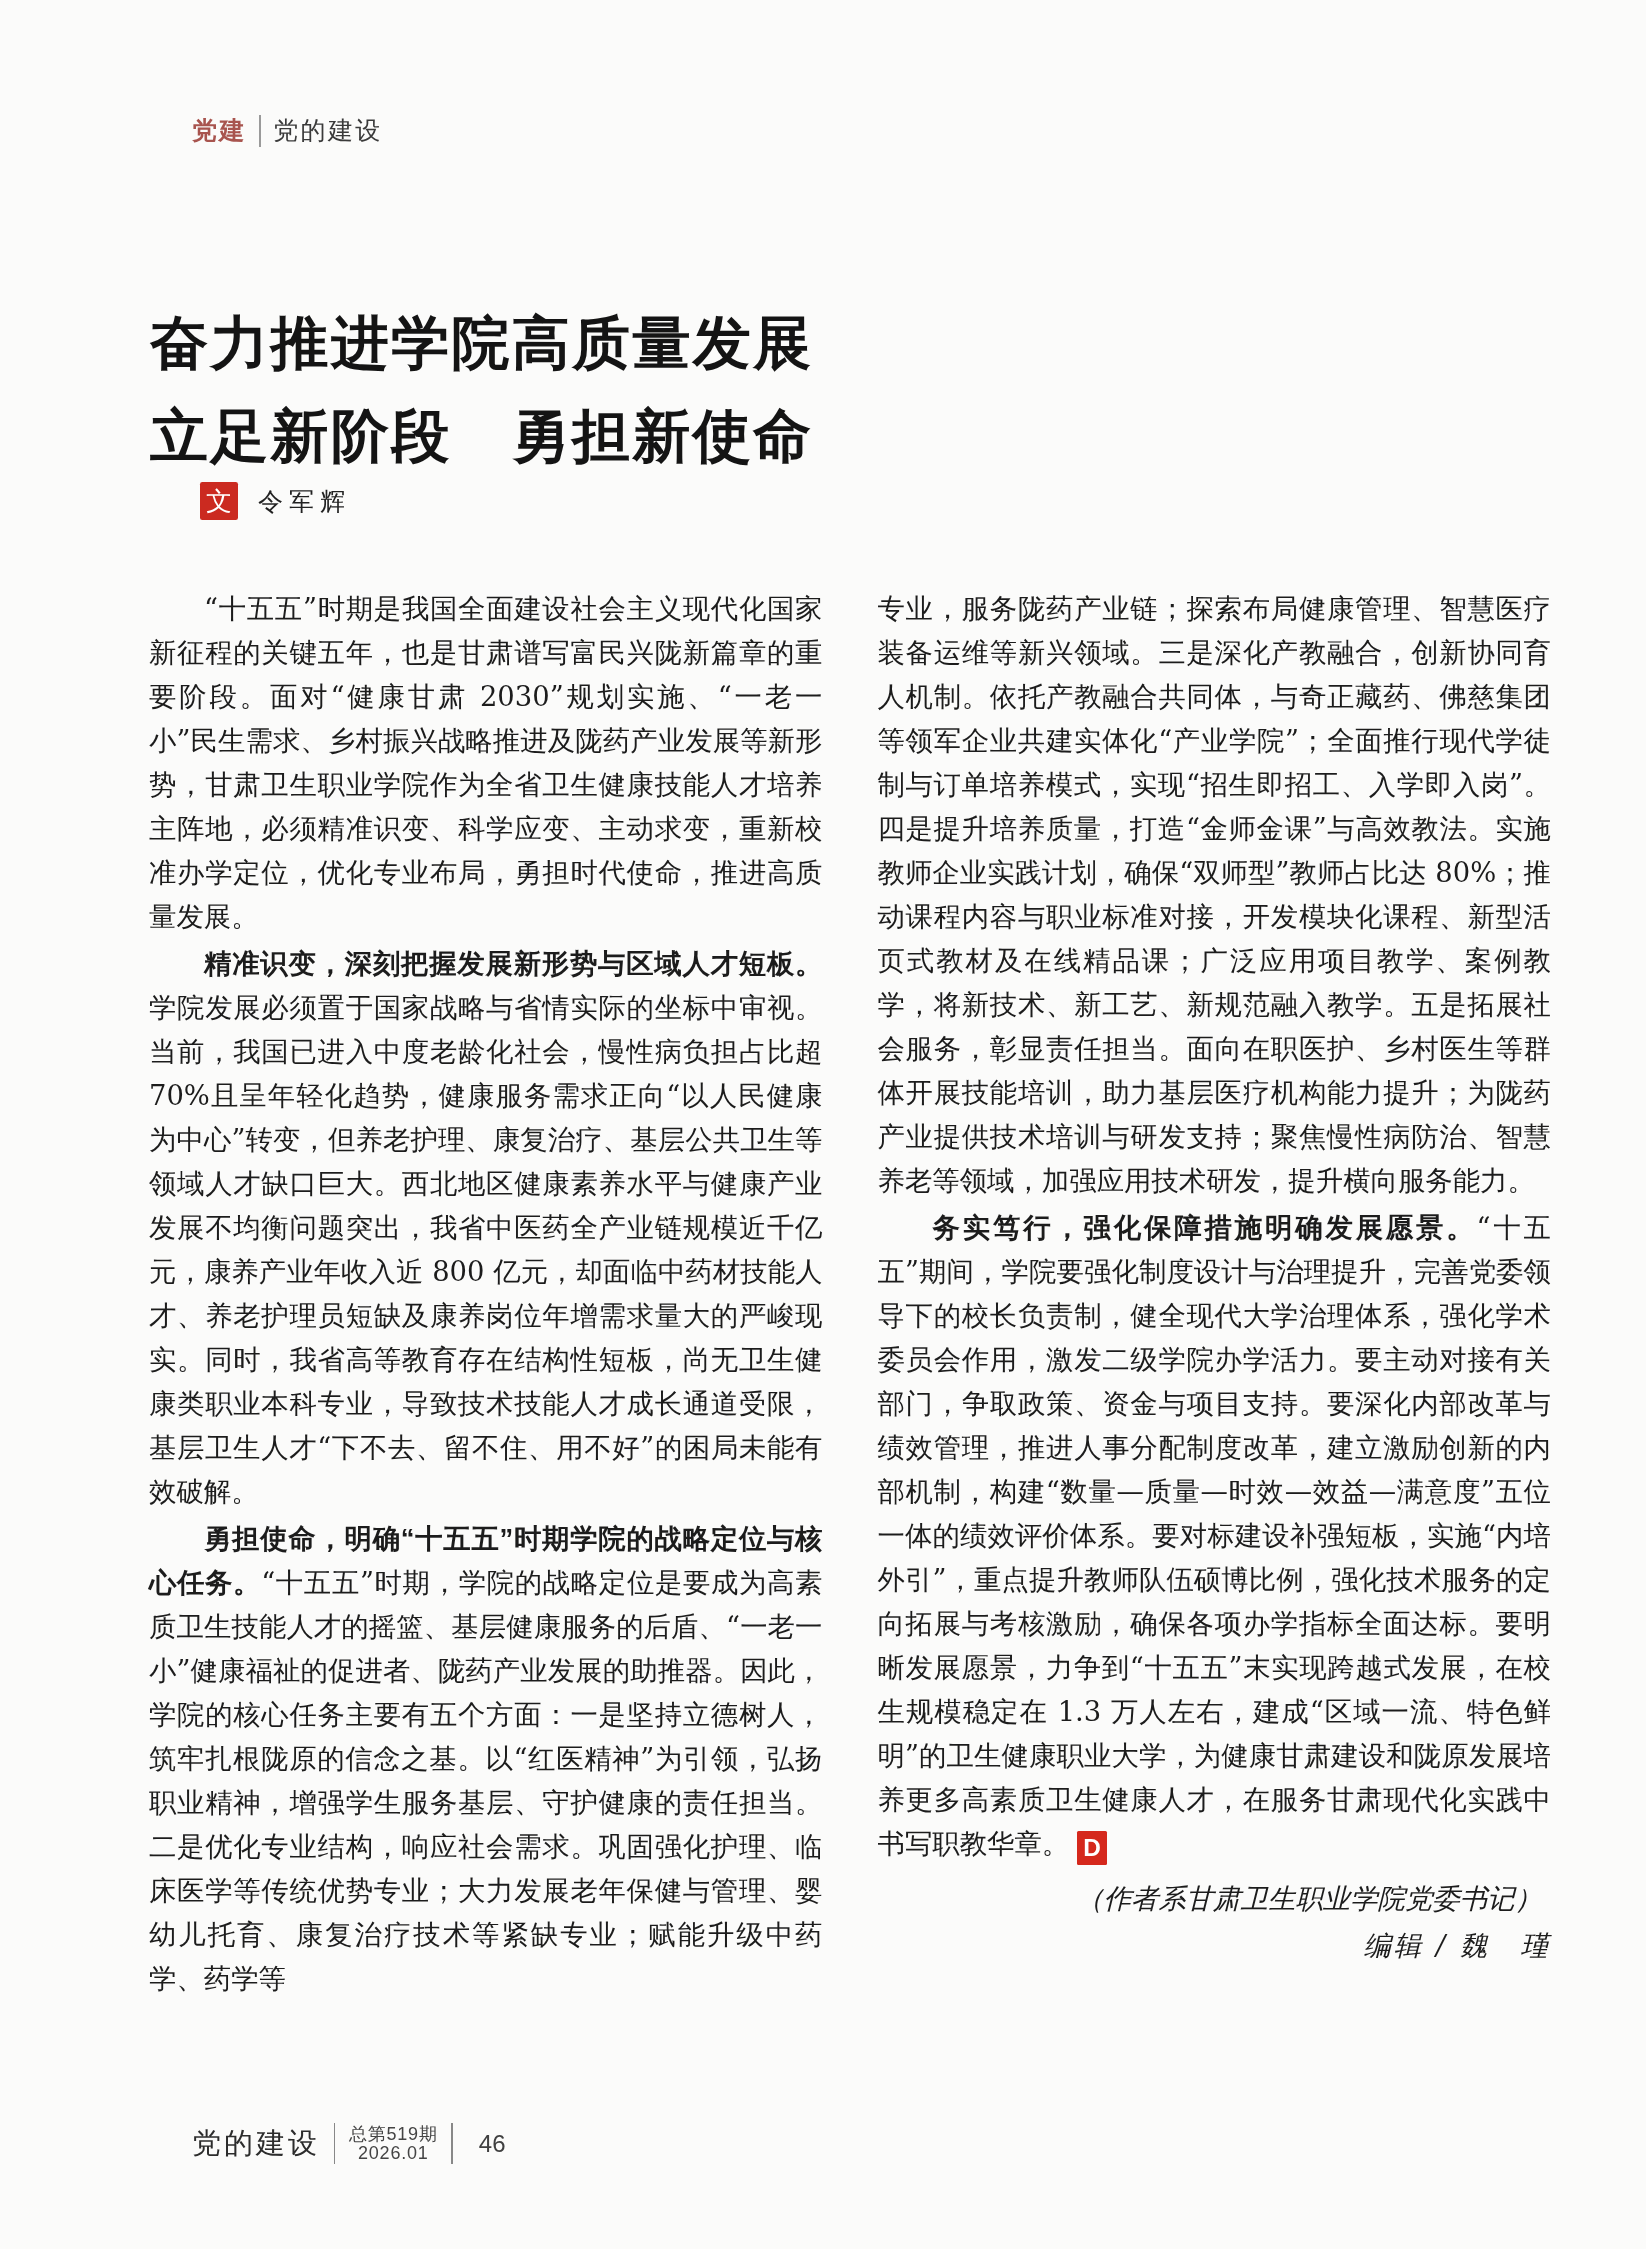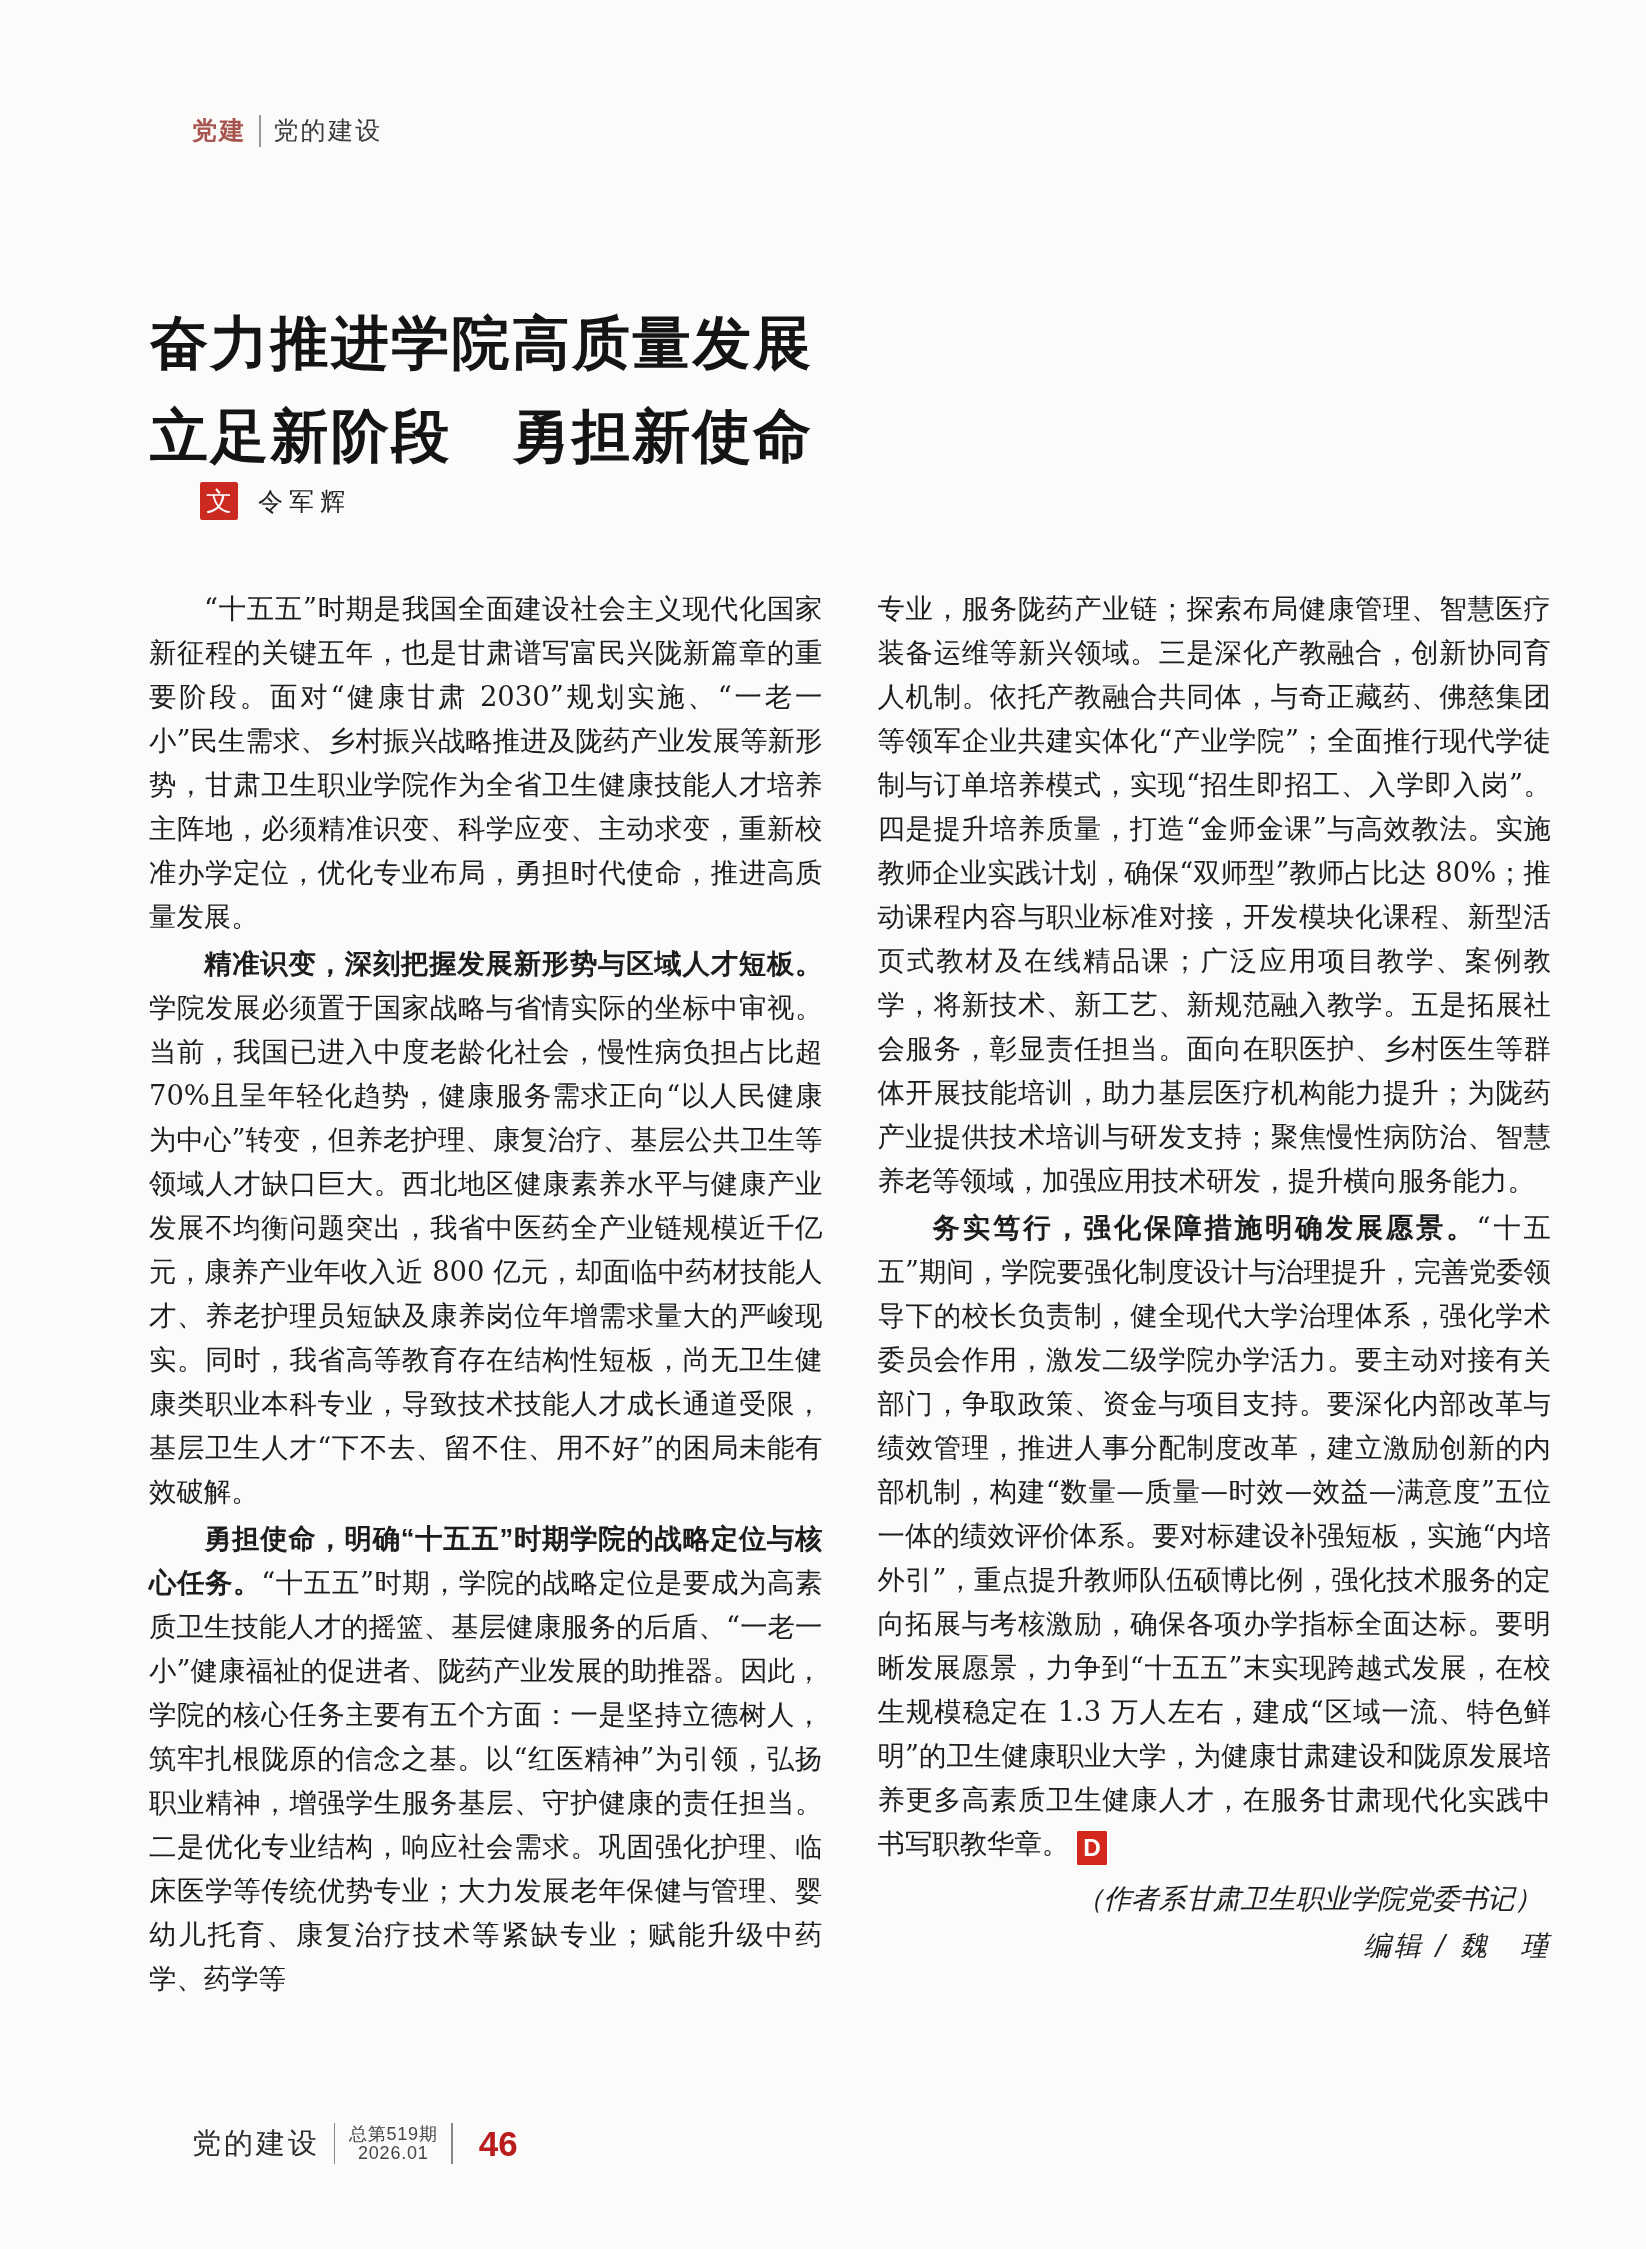--- a/index.html
+++ b/index.html
@@ -70,21 +70,21 @@
 
   
   .footer {
     position:absolute; left:192px; top:2123px;
     display:flex; align-items:center;
     font-family:"Liberation Sans", sans-serif; color:#2c2c2c;
   }
   .footer-journal { font-size:29px; letter-spacing:3px; font-weight:500; }
   .footer-div { width:1.5px; height:41px; background:#888; margin:0 13.7px; }
   .footer-issue { display:flex; flex-direction:column; align-items:center; font-size:18px; line-height:19px; color:#444; letter-spacing:0.8px; }
-  .footer-page { font-size:35px; margin-left:12.2px; color:#b91c1c; font-weight:700; }
+  .footer-page { font-size:24px; margin-left:12.2px; color:#404040; font-weight:400; }
 </style>
 </head>
 <body>
 
 <div class="page">
 
   <header class="kicker">
     <span class="kicker-section">党建</span>
     <span class="kicker-divider"></span>
     <span class="kicker-sub">党的建设</span>

